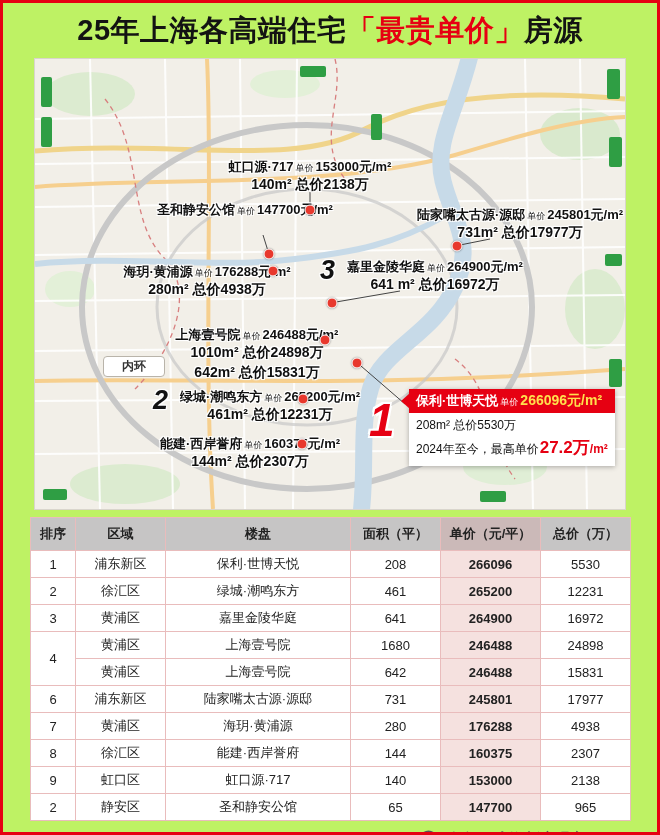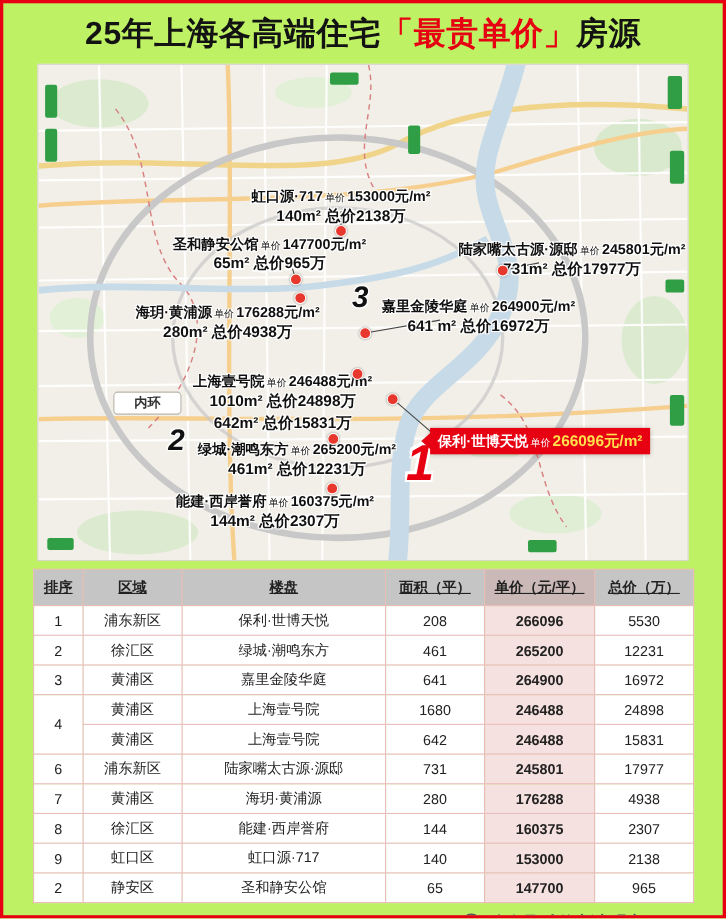--- a/index.html
+++ b/index.html
@@ -5,44 +5,44 @@
   html,body{margin:0;padding:0;}
   body{width:660px;height:835px;background:#ffffff;font-family:"Liberation Sans","DejaVu Sans",sans-serif;}
   .page{width:660px;height:835px;box-sizing:border-box;border:3px solid #e60012;background:#bef264;overflow:hidden;}
   .title{margin-top:8px;text-align:center;font-size:29px;font-weight:900;color:#131313;letter-spacing:.5px;}
   .title .hl{color:#e60012;}
   .map-wrap{position:relative;width:590px;height:450px;margin:7px auto 0;background:#f2efe8;border:1px solid #d9d5cc;overflow:hidden;}
   .map-svg{position:absolute;left:0;top:0;}
   .annot{position:absolute;left:0;top:0;width:100%;height:100%;}
   .callout{position:absolute;transform:translateX(-50%);text-align:center;white-space:nowrap;color:#101010;
     text-shadow:-1px -1px 0 #fff,1px -1px 0 #fff,-1px 1px 0 #fff,1px 1px 0 #fff,0 0 3px #fff;}
-  .callout .line1{font-size:13px;line-height:1.25;margin-top:12px;}
+  .callout .line1{font-size:13px;line-height:1.25;}
   .callout .name{font-weight:800;}
   .callout .plabel{font-size:9px;margin:0 2px;}
   .callout .price{font-weight:800;}
   .callout .sub{font-size:14px;font-weight:600;line-height:1.4;}
   .callout .rank{position:absolute;left:-27px;top:-4px;font-size:27px;font-weight:900;font-style:italic;color:#111;}
   .dot{position:absolute;width:9px;height:9px;background:#e8382d;border:1.5px solid #fff;border-radius:50%;transform:translate(-50%,-50%);box-shadow:0 0 2px rgba(0,0,0,.45);}
   .ring-label{position:absolute;left:68px;top:297px;background:#fff;border:1px solid #b9b4aa;border-radius:4px;padding:1px 18px;font-size:12px;font-weight:700;color:#333;}
   .featured{position:absolute;left:338px;top:330px;}
   .featured-rank{position:absolute;left:-4px;top:4px;font-size:46px;font-weight:900;font-style:italic;color:#e60012;
     text-shadow:-2px -2px 0 #fff,2px -2px 0 #fff,-2px 2px 0 #fff,2px 2px 0 #fff;}
-  .featured-card{margin-left:18px;width:max-content;box-shadow:0 1px 5px rgba(0,0,0,.3);}
+  .featured-card{margin-left:36px;width:max-content;box-shadow:0 1px 5px rgba(0,0,0,.3);}
   .featured-bar{position:relative;background:#e60012;color:#fff;padding:3px 7px;font-size:13px;white-space:nowrap;}
   .featured-bar::before{content:"";position:absolute;left:-8px;top:50%;transform:translateY(-50%);border:8px solid transparent;border-right:9px solid #e60012;border-left:0;}
   .featured-bar .f-name{font-weight:800;}
   .featured-bar .f-plabel{font-size:9px;margin:0 2px;}
   .featured-bar .f-price{font-weight:800;font-size:14px;color:#ffe04d;}
   .featured-body{background:#fff;padding:3px 7px 5px;font-size:12px;color:#111;white-space:nowrap;}
   .featured-body .f-line{line-height:1.55;}
   .f-big{color:#e60012;font-weight:900;font-size:17px;margin-left:1px;}
   .f-red{color:#e60012;font-weight:800;}
   .table-wrap{width:600px;margin:7px auto 0;}
   table{width:600px;border-collapse:collapse;table-layout:fixed;}
-  th{background:#c6c5c5;font-size:13px;font-weight:700;color:#222;padding:7px 2px;border:1px solid #e9bcbc;text-decoration:underline;}
+  th{background:#c6c5c5;font-size:13px;font-weight:700;color:#222;padding:7px 2px;border:1px solid #e9bcbc;}
   th.col-unit{background:#cbb9b8;}
   td{font-size:13px;color:#222;text-align:center;padding:4px 2px;border:1px solid #e9bcbc;background:#fff;}
   td.col-unit{background:#f5e1df;font-weight:800;}
   col.c-rank{width:45px;} col.c-district{width:90px;} col.c-name{width:185px;}
   col.c-area{width:90px;} col.c-unit{width:100px;} col.c-total{width:90px;}
   .footer{display:flex;align-items:center;justify-content:flex-end;margin:9px 72px 0 0;gap:7px;color:#555;font-size:15px;font-weight:600;}
   .footer svg{display:block;}
 </style>
 </head>
 <body>
@@ -116,29 +116,32 @@
       </g>
     </svg>
 
     <div class="annot">
       <div class="ring-label">内环</div>
 
       <div class="featured">
         <div class="featured-rank">1</div>
         <div class="featured-card">
           <div class="featured-bar"><span class="f-name">保利·世博天悦</span><span class="f-plabel">单价</span><span class="f-price">266096元/m²</span></div>
+          <div class="featured-body">
+            <div class="f-line">208m² 总价5530万</div>
+            <div class="f-line"><span>2024年至今，最高单价</span><span class="f-big">27.2万</span><span class="f-red">/m²</span></div>
+          </div>
         </div>
       </div>
     <div class="callout" style="left: 275px; top: 100px;">
           <div class="line1"><span class="name">虹口源·717</span><span class="plabel">单价</span><span class="price">153000元/m²</span></div>
           <div class="sub">140m² 总价2138万</div>
         </div>
         <div class="callout" style="left: 210px; top: 143px;">
           <div class="line1"><span class="name">圣和静安公馆</span><span class="plabel">单价</span><span class="price">147700元/m²</span></div>
-          <div class="sub">65m² 总价965万</div>
         </div>
         <div class="callout" style="left: 485px; top: 148px;">
           <div class="line1"><span class="name">陆家嘴太古源·源邸</span><span class="plabel">单价</span><span class="price">245801元/m²</span></div>
           <div class="sub">731m² 总价17977万</div>
         </div>
         <div class="callout" style="left: 172px; top: 205px;">
           <div class="line1"><span class="name">海玥·黄浦源</span><span class="plabel">单价</span><span class="price">176288元/m²</span></div>
           <div class="sub">280m² 总价4938万</div>
         </div>
         <div class="callout" style="left: 400px; top: 200px;">

